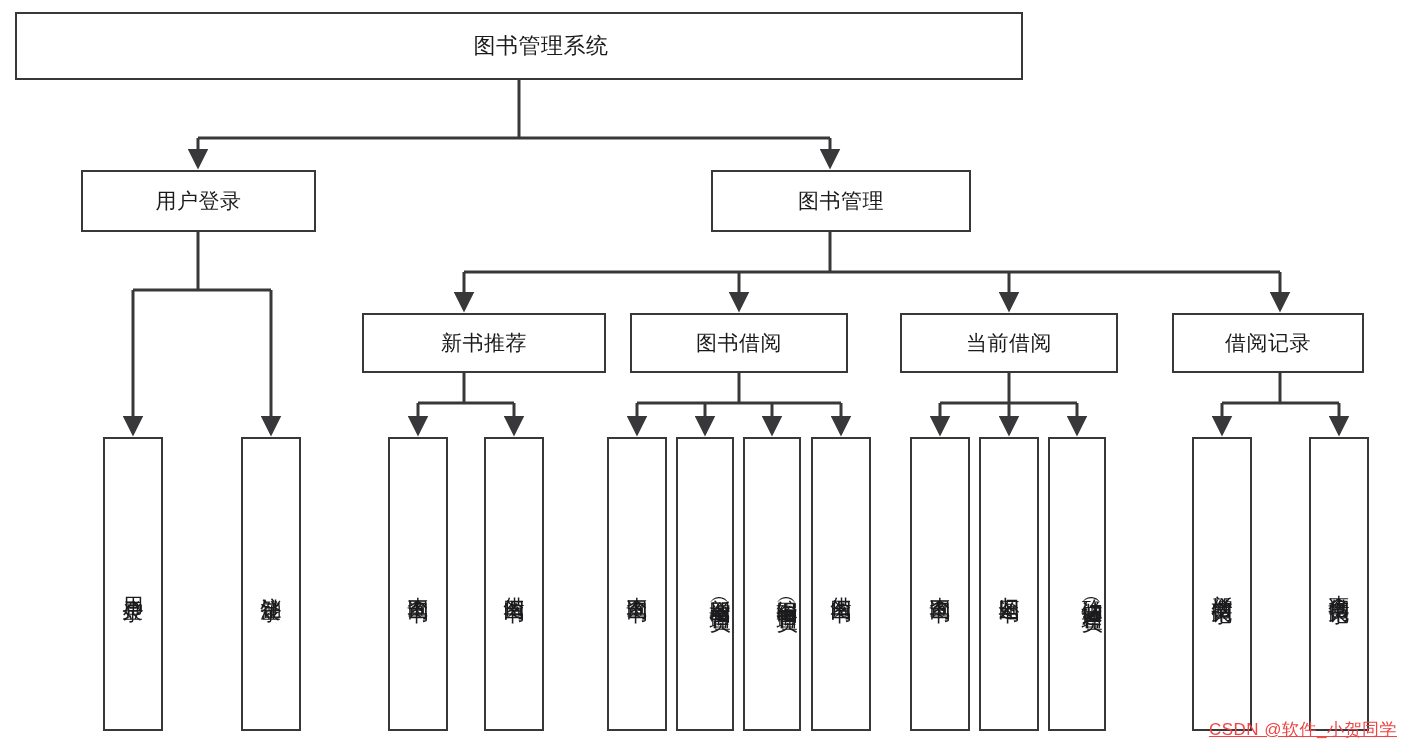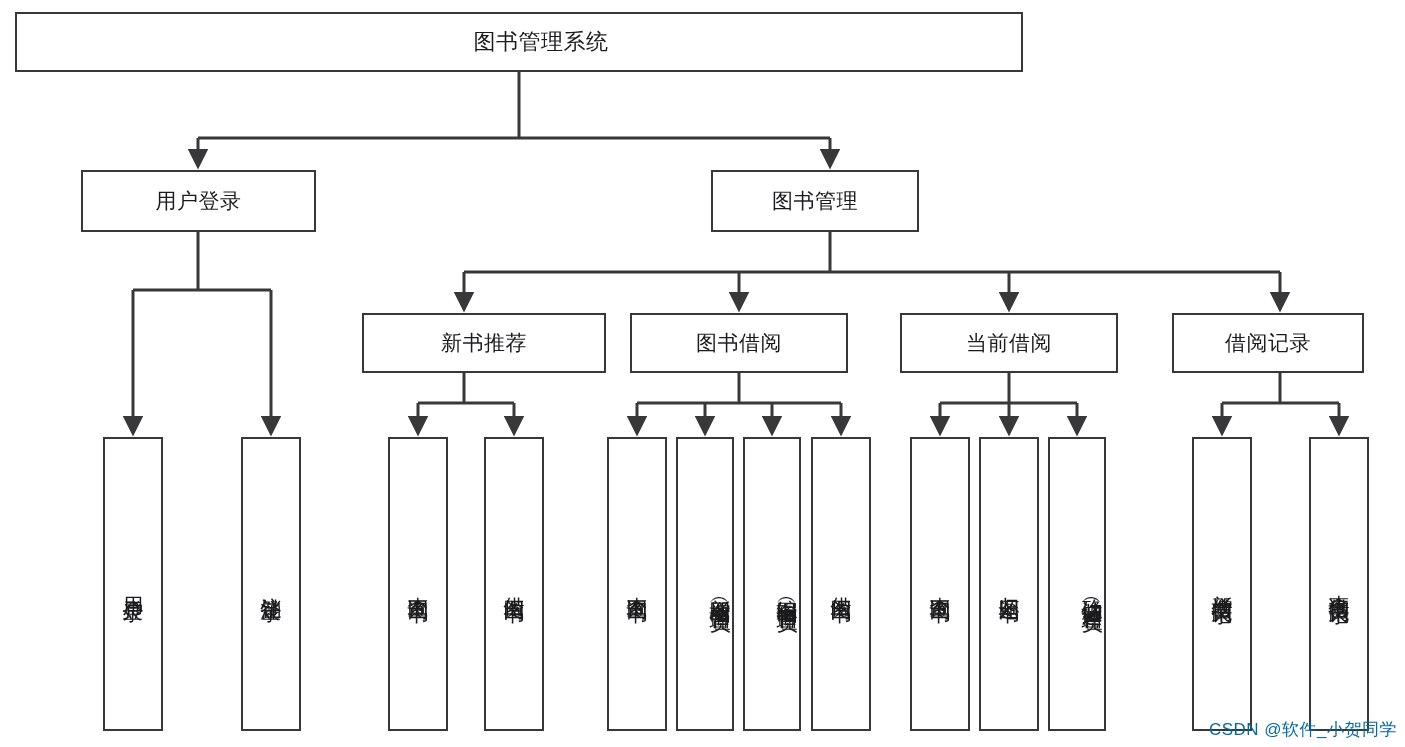--- a/index.html
+++ b/index.html
@@ -56,23 +56,24 @@
   }
   .node.vertical.centered {
     align-items: center;
     padding-top: 0;
   }
   .watermark {
     position: absolute;
     right: 8px;
     bottom: 6px;
     font-size: 17px;
-    color: #0369a1;
+    color: #ef4444;
     white-space: nowrap;
     letter-spacing: 0.5px;
+    text-decoration: underline;
   }
 </style>
 </head>
 <body>
 
 <div id="diagram-root">
 
   <svg id="edge-layer" viewBox="0 0 1405 747" width="1405" height="747" xmlns="http://www.w3.org/2000/svg">
     <defs>
       <marker id="arrow" viewBox="0 0 12 12" refX="10" refY="6" markerWidth="7" markerHeight="7" orient="auto-start-reverse">
@@ -116,24 +117,24 @@
       <path d="M 1009 403 L 1009 433" marker-end="url(#arrow)"></path>
       <path d="M 1077 403 L 1077 433" marker-end="url(#arrow)"></path>
 
       <path d="M 1280 373 L 1280 403"></path>
       <path d="M 1222 403 L 1339 403"></path>
       <path d="M 1222 403 L 1222 433" marker-end="url(#arrow)"></path>
       <path d="M 1339 403 L 1339 433" marker-end="url(#arrow)"></path>
     </g>
   </svg>
 
-  <div class="node horizontal root" style="left:15px; top:12px; width:1008px; height:60px;padding-left:44px;">图书管理系统</div>
+  <div class="node horizontal root" style="left:15px; top:12px; width:1008px; height:68px;padding-left:44px;">图书管理系统</div>
 
   <div class="node horizontal" style="left:81px; top:170px; width:235px; height:62px;">用户登录</div>
-  <div class="node horizontal" style="left:711px; top:170px; width:208px; height:62px;">图书管理</div>
+  <div class="node horizontal" style="left:711px; top:170px; width:260px; height:62px;">图书管理</div>
 
   <div class="node horizontal" style="left:362px; top:313px; width:244px; height:60px;">新书推荐</div>
   <div class="node horizontal" style="left:900px; top:313px; width:218px; height:60px;">当前借阅</div>
   <div class="node horizontal" style="left:630px; top:313px; width:218px; height:60px;">图书借阅</div>
   <div class="node horizontal" style="left:1172px; top:313px; width:192px; height:60px;">借阅记录</div>
 
   <div class="node vertical centered" style="left:103px; top:437px; width:60px; height:294px;">用户登录</div>
   <div class="node vertical centered" style="left:241px; top:437px; width:60px; height:294px;">注销登录</div>
 
   <div class="node vertical centered" style="left:388px; top:437px; width:60px; height:294px;">查询图书</div>

